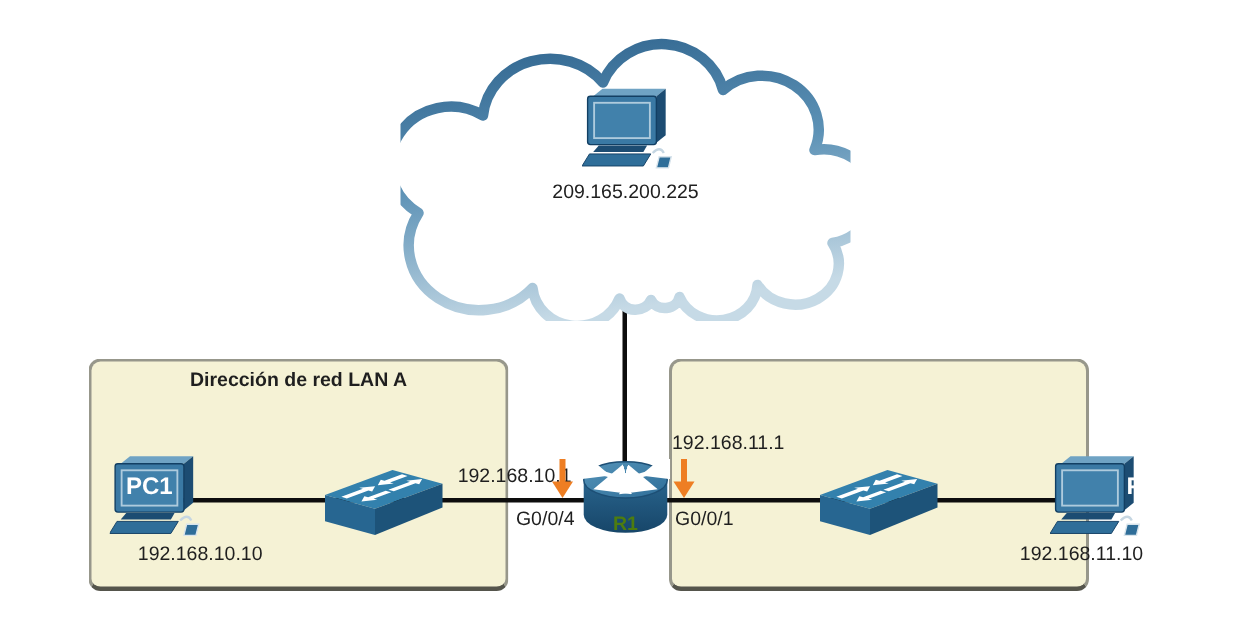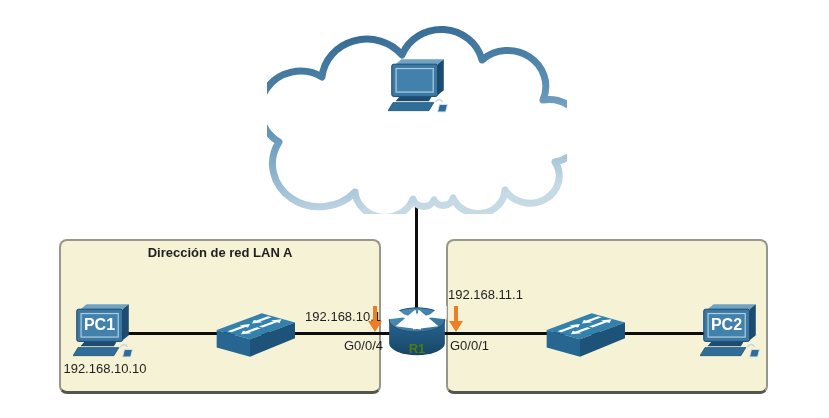--- a/index.html
+++ b/index.html
@@ -9,21 +9,21 @@
     font-family:"Liberation Sans", sans-serif;
     color:#1f1f1f;
   }
   .abs { position:absolute; }
   .label { font-size:13px; line-height:14px; white-space:nowrap; }
   .center { text-align:center; }
   .right { text-align:right; }
 
   
   .lan-box {
-    position:absolute; width:322px; height:155px;
+    position:absolute; width:280px; height:155px;
     background:#f5f2d5;
     border:2px solid #97978b;
     border-bottom:3px solid #55554c;
     border-radius:8px;
     box-sizing:border-box;
   }
   .lan-title { margin-top:4px; font-weight:bold; font-size:13px; text-align:center; }
   .lan-subnet { margin-top:1px; font-size:13px; text-align:center; }
 
   
@@ -120,31 +120,33 @@
   <svg class="abs" style="left:267px; top:22px;" width="300" height="192" viewBox="0 0 300 192">
     <path d="M 12,120 A 40,38 0 0 1 55,55 A 45,42 0 0 1 135,33 A 42,40 0 0 1 215,38
              A 38,36 0 0 1 276,78 A 32,30 0 0 1 288,140 A 28,26 0 0 1 238,168
              A 27,25 0 0 1 186,176 A 10,9 0 0 1 167,178 A 11,10 0 0 1 146,177
              A 30,28 0 0 1 88,170 A 47,43 0 0 1 12,120 Z" fill="#ffffff" stroke="url(#cloudGrad)" stroke-width="7" stroke-linejoin="round"></path>
   </svg>
 
   <svg class="abs" style="left:388px; top:58px;" width="62" height="57" viewBox="0 0 100 92">
     <use href="#pc-icon"></use>
   </svg>
+  <div class="abs label center" style="left:337px; top:121px; width:160px;">209.165.200.225</div>
 
   <svg class="abs" style="left:73px; top:303px;" width="62" height="57" viewBox="0 0 100 92">
     <use href="#pc-icon"></use>
   </svg>
   <div class="screen-label" style="left:81px; top:313px; width:37px; height:24px; line-height:24px;">PC1</div>
-  <div class="abs label center" style="left:35px; top:362px; width:140px;">192.168.10.10</div>
+  <div class="abs label center" style="left:35px; top:362px; width:140px;text-align:right;">192.168.10.10</div>
 
   <svg class="abs" style="left:700px; top:303px;" width="62" height="57" viewBox="0 0 100 92">
     <use href="#pc-icon"></use>
   </svg>
-  <div class="screen-label" style="left:708px; top:313px; width:37px; height:24px; line-height:24px;">PC2</div>
+  <div class="screen-label" style="left:708px; top:313px; width:37px; height:24px; line-height:24px;padding-left:40px;">PC2</div>
+  <div class="abs label center" style="left:651px; top:362px; width:140px;">192.168.11.10</div>
 
   <svg class="abs" style="left:211px; top:310px;" width="88" height="50" viewBox="0 0 100 60">
     <use href="#switch-icon"></use>
   </svg>
   <svg class="abs" style="left:541px; top:310px;" width="88" height="50" viewBox="0 0 100 60">
     <use href="#switch-icon"></use>
   </svg>
 
   <svg class="abs" style="left:387px; top:306px;" width="60" height="52" viewBox="0 0 64 56">
     <use href="#router-icon-sym"></use>

